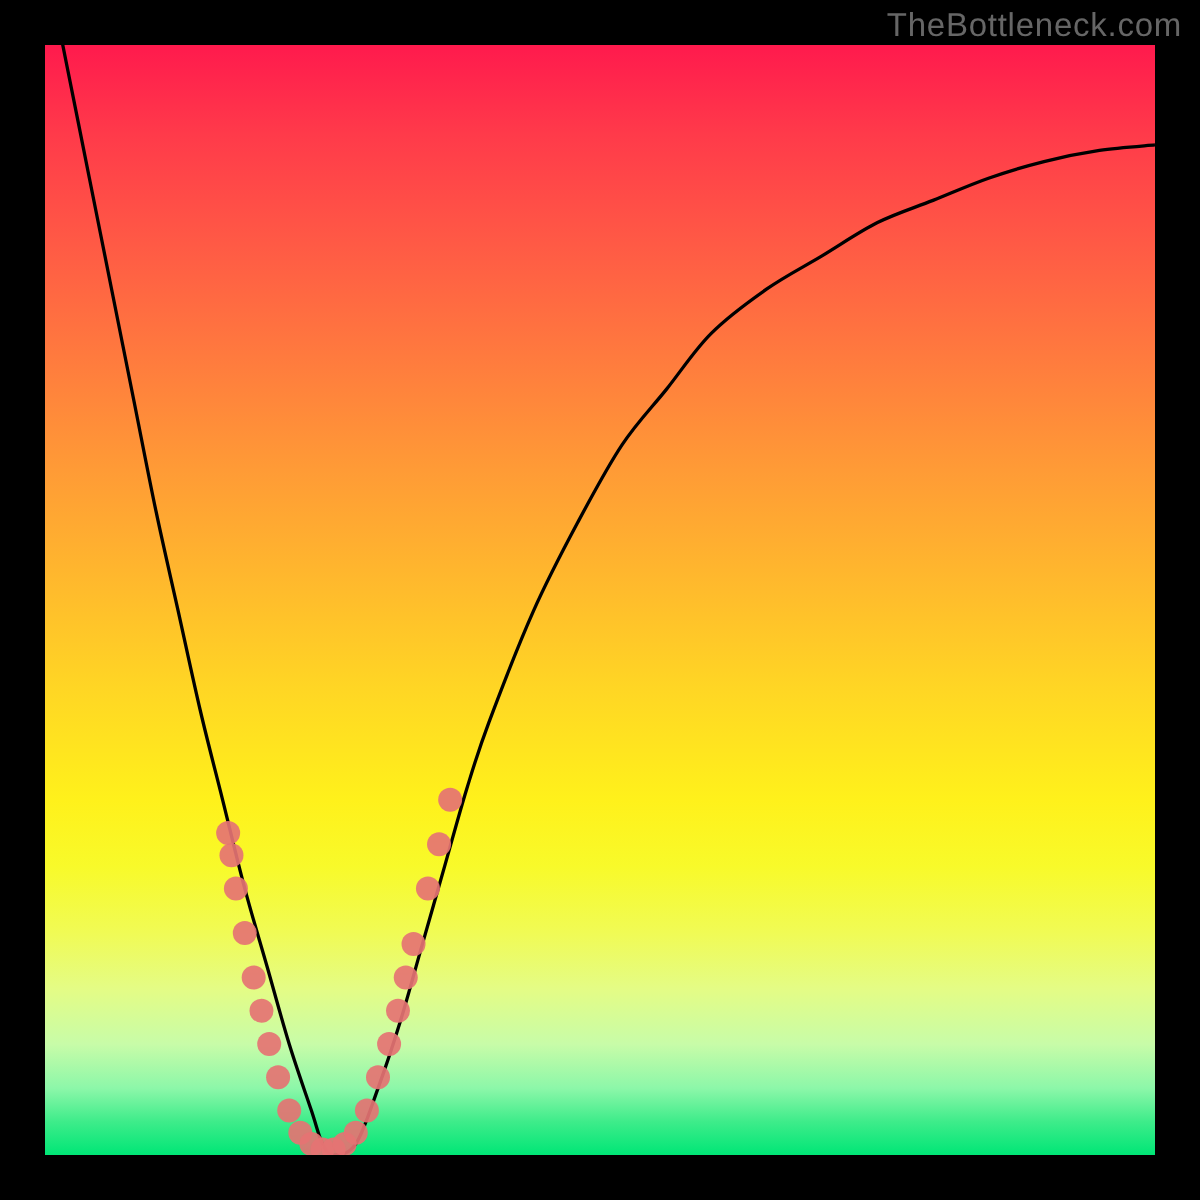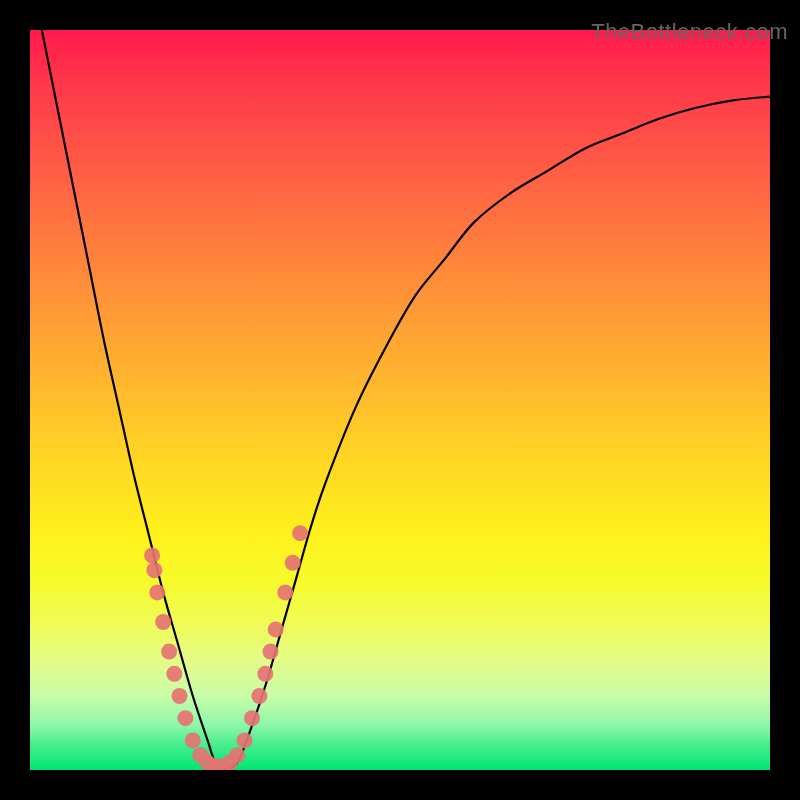--- a/index.html
+++ b/index.html
@@ -18,21 +18,20 @@
     background: #000;
   }
   .watermark {
     position: absolute;
     top: 4px;
     right: 12px;
     color: #666;
     font-size: 22px;
     letter-spacing: 0.5px;
     z-index: 20;
-    margin-top: 15px;
   }
   .plot-frame {
     position: absolute;
     left: 30px;
     top: 30px;
     width: 740px;
     height: 740px;
     background: #fff;
     overflow: hidden;
   }

